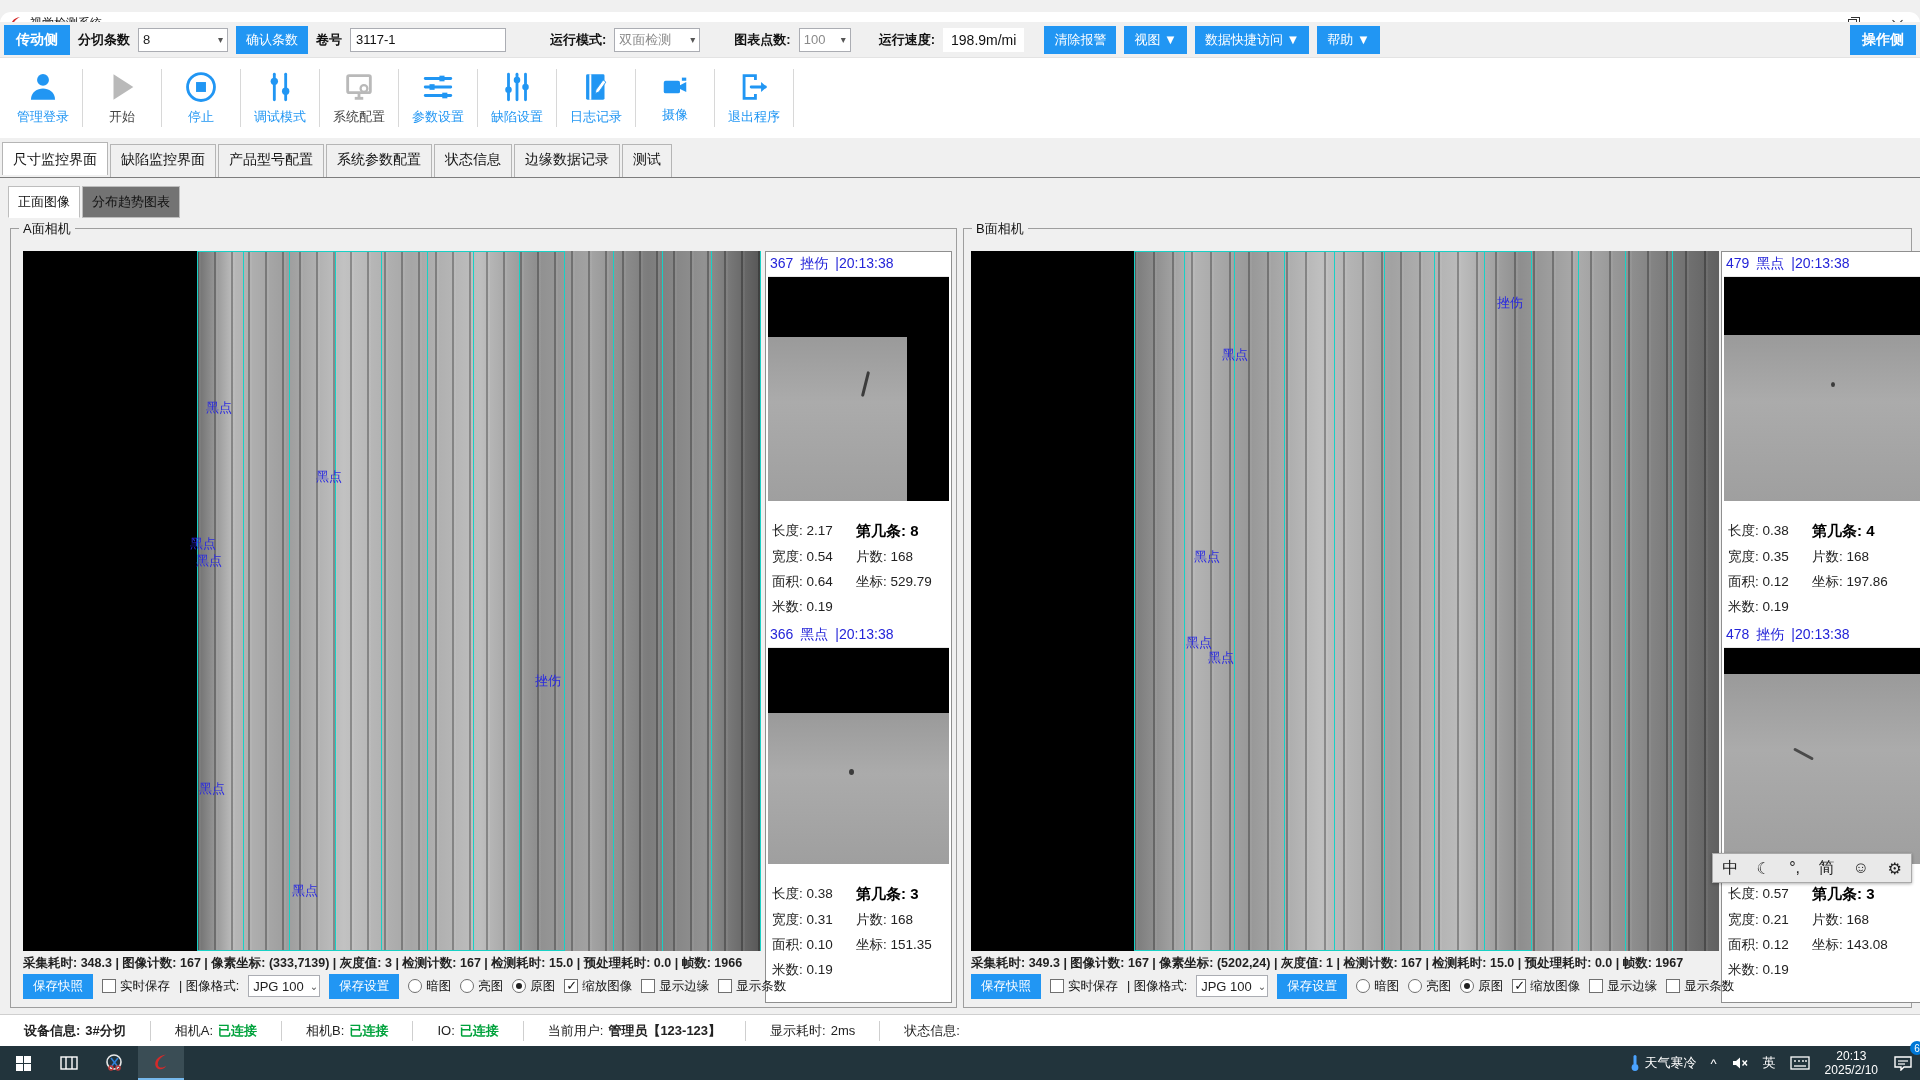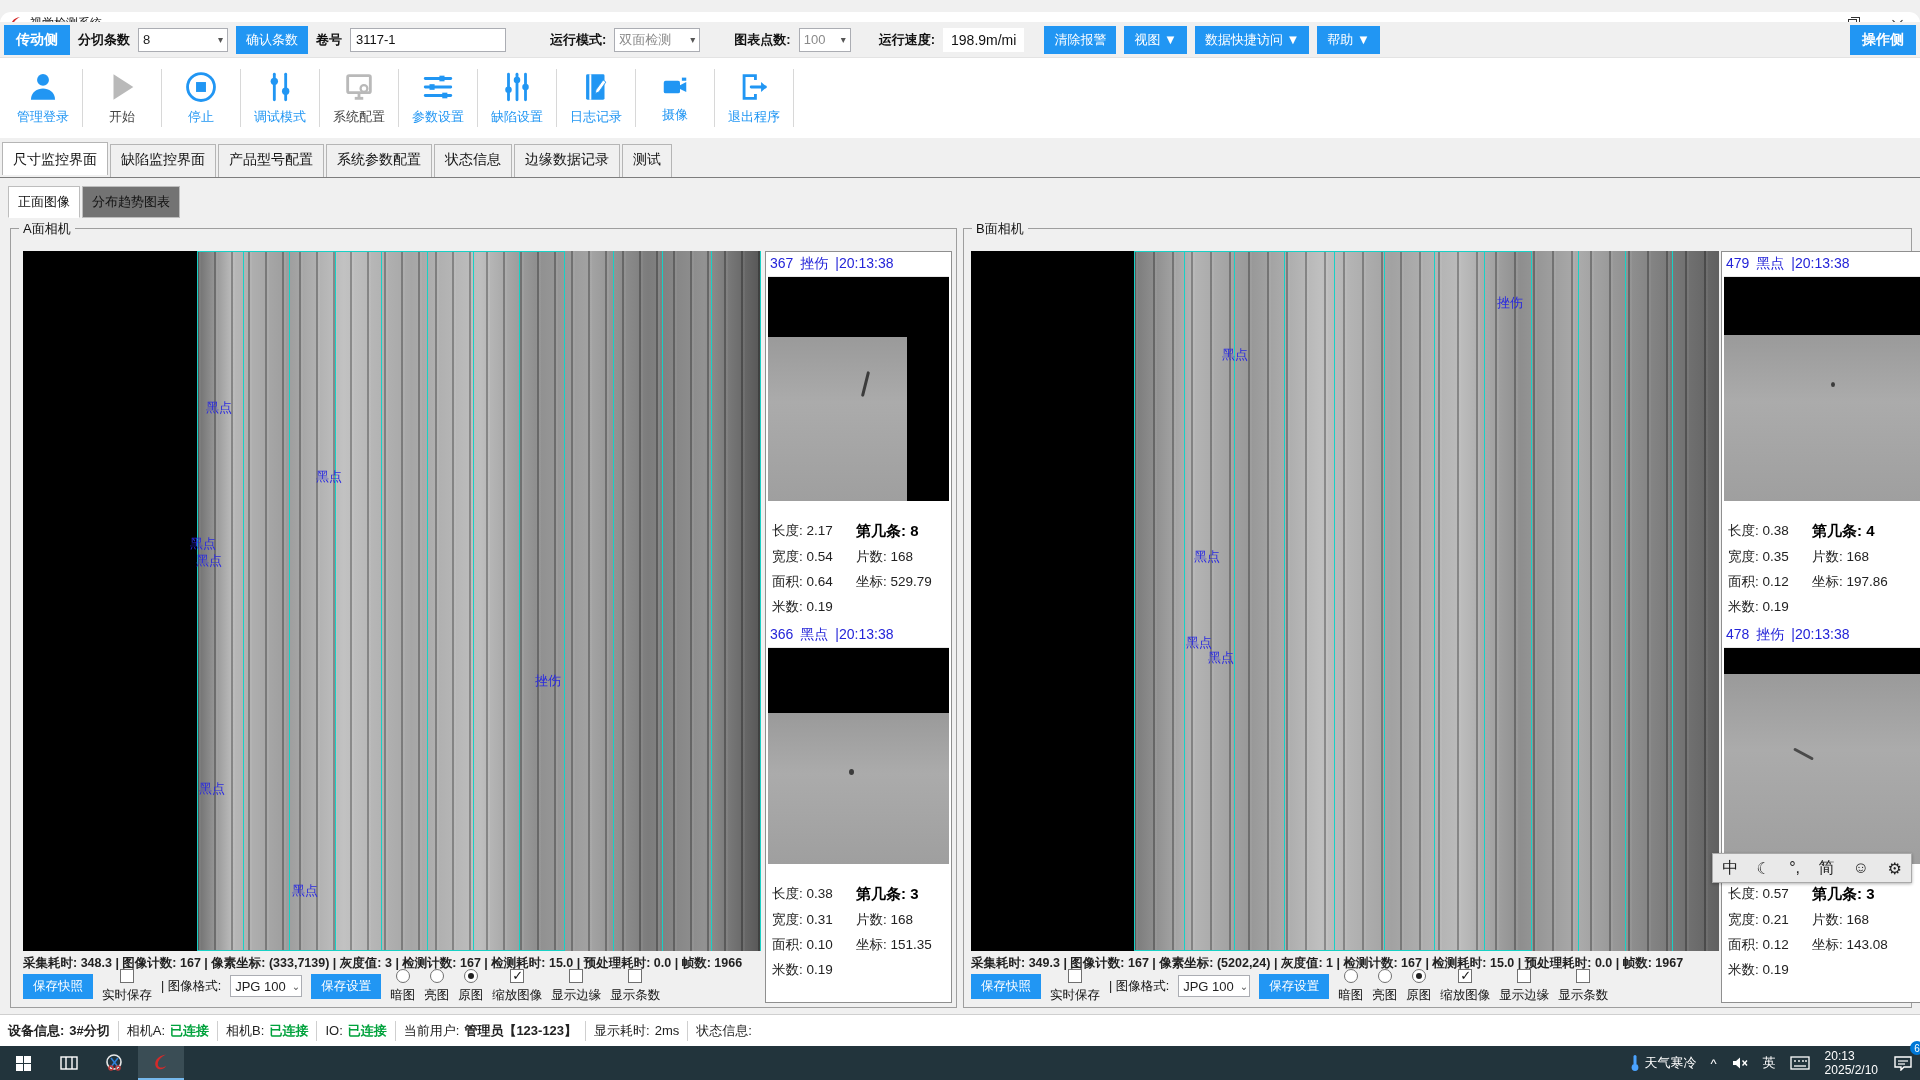--- a/index.html
+++ b/index.html
@@ -77,54 +77,54 @@
   .anno { position:absolute; color:#2a2ae0; font-size:13px; transform:translate(-50%,-50%); white-space:nowrap; }
 
   
   .cam-statusline { position:absolute; left:12px; top:726px; width:735px; font-size:12.5px; font-weight:600; color:#222; white-space:nowrap; overflow:hidden; }
   .cam-controls { position:absolute; left:12px; top:744px; height:26px; display:flex; align-items:center; gap:9px; font-size:12.5px; color:#111; white-space:nowrap; }
   .btn-blue.small { font-size:12.5px; padding:4px 10px; }
   .cb { display:inline-block; width:14px; height:14px; border:1px solid #707070; background:#fff; position:relative; vertical-align:middle; }
   .cb.checked::after { content:"\2713"; position:absolute; left:1px; top:-2px; font-size:13px; color:#111; }
   .radio { display:inline-block; width:14px; height:14px; border:1px solid #707070; border-radius:50%; background:#fff; position:relative; vertical-align:middle; }
   .radio.checked::after { content:""; position:absolute; left:3px; top:3px; width:6px; height:6px; border-radius:50%; background:#222; }
-  .ctl { display:flex; align-items:center; gap:4px;flex-direction:column; }
+  .ctl { display:flex; align-items:center; gap:4px; }
   .combo.fmt { height:22px; width:72px; }
 
   
   .defect-panel { position:absolute; top:22px; width:187px; height:752px; background:#fff; border:1px solid #8f8f8f; padding:1px 2px; }
   .dp-a { left:754px; } .dp-b { left:757px; width:212px; }
   .defect-card { margin-bottom:4px; }
   .defect-header { color:#2424d8; font-size:14px; padding:2px 2px 3px 2px; display:flex; gap:7px; border-bottom:1px solid #e8e8e8; }
   .thumb { position:relative; width:100%; height:224px; background:#000; overflow:hidden; }
   .thumb .gray { position:absolute; background:linear-gradient(180deg,#9a9a9a,#ababab 40%,#9f9f9f); }
   .thumb .mark { position:absolute; background:#3c3c3c; border-radius:2px; }
   .stats { display:grid; grid-template-columns:84px 1fr; row-gap:7px; padding:21px 4px 4px 4px; font-size:13.5px; color:#222; }
   .stats .pair { white-space:nowrap; }
   .stats .big { font-size:15px; font-weight:bold; color:#000; }
 
   
   .ime-bar { position:absolute; left:1712px; top:853px; width:200px; height:30px; background:#e9e9e9; border:1px solid #a9a9a9; display:flex; align-items:center; justify-content:space-around; font-size:16px; color:#222; z-index:30; box-shadow:0 1px 3px rgba(0,0,0,.3); }
 
   
   .statusbar { position:absolute; left:0; top:1014px; width:1920px; height:32px; background:#fff; border-top:1px solid #cfcfcf; display:flex; align-items:center; font-size:13px; color:#222; }
-  .sb-item { padding:0 8px; height:20px; display:flex; align-items:center; gap:5px; border-right:1px solid #cfcfcf; white-space:nowrap; }
+  .sb-item { padding:0 24px; height:20px; display:flex; align-items:center; gap:5px; border-right:1px solid #cfcfcf; white-space:nowrap; }
   .sb-item:last-child { border-right:none; }
   .bold { font-weight:bold; }
   .green { color:#00a23c; font-weight:bold; }
 
   
   .taskbar { position:absolute; left:0; top:1046px; width:1920px; height:34px; background:#22343c; display:flex; align-items:center; color:#fff; }
   .tb-icon { width:46px; height:34px; display:flex; align-items:center; justify-content:center; cursor:pointer; }
   .tb-icon.active { background:#3a4d55; border-bottom:2px solid #76b9ed; }
   .win-logo { display:grid; grid-template-columns:7px 7px; grid-template-rows:7px 7px; gap:1px; }
   .win-logo span { background:#fff; }
   .tb-right { margin-left:auto; display:flex; align-items:center; gap:0; }
   .tb-right .seg { padding:0 7px; height:34px; display:flex; align-items:center; gap:4px; font-size:13px; cursor:pointer; }
-  .clockbox { text-align:left; font-size:12px; line-height:14px; padding:0 8px; }
+  .clockbox { text-align:center; font-size:12px; line-height:14px; padding:0 8px; }
   .badge { position:absolute; right:-4px; top:-5px; background:#0078d7; color:#fff; font-size:10px; min-width:14px; height:14px; border-radius:7px; display:flex; align-items:center; justify-content:center; padding:0 2px; }
   .tray-wrap { position:relative; }
 </style>
 </head>
 <body>
 
 <div id="screen">
 
   <div class="titlebar">
     <svg class="app-logo" viewBox="0 0 16 16">

